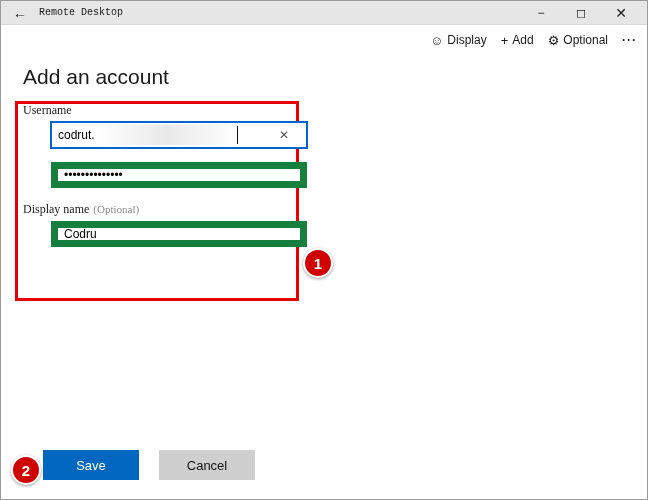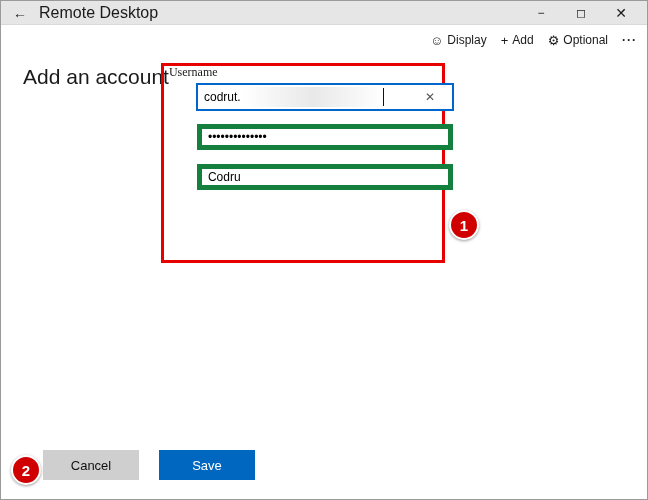--- a/index.html
+++ b/index.html
@@ -1,40 +1,40 @@
 <!DOCTYPE html>
 <html><head>
 <meta charset="utf-8">
 <style>
   * { box-sizing: border-box; margin: 0; padding: 0; }
   html, body { width: 648px; height: 500px; font-family: "Segoe UI", sans-serif; font-size: 13px; color: #1a1a1a; background: #fff; overflow: hidden; }
   .window { width: 648px; height: 500px; border: 1px solid #9a9a9a; position: relative; display: flex; flex-direction: column; }
   .titlebar { height: 24px; background: #e6e6e6; display: flex; align-items: center; padding: 0 6px 0 6px; border-bottom: 1px solid #d9d9d9; }
   .back-arrow { font-size: 14px; padding: 0 6px; cursor: pointer; }
-  .title { padding-left: 6px; font-size: 16px; }
+  .title { padding-left: 6px; font-size: 10px; font-family: Liberation Mono, monospace; }
   .winctrls { margin-left: auto; display: flex; }
   .winctrl { width: 40px; height: 22px; display: flex; align-items: center; justify-content: center; font-size: 12px; cursor: pointer; }
   .close-x { font-size: 14px; }
 
   .toolbar { height: 30px; display: flex; justify-content: flex-end; align-items: center; gap: 14px; padding: 0 10px; }
   .tool-item { display: flex; align-items: center; gap: 4px; font-size: 12px; cursor: pointer; }
   .tool-icon { font-size: 13px; display: inline-block; }
   .more-dots { letter-spacing: 1px; font-weight: bold; }
 
-  .content { flex: 1; padding: 10px 22px 0 22px; position: relative; display: flex; }
+  .content { flex: 1; padding: 10px 22px 0 22px; position: relative; display: flex; flex-direction: column; }
   .page-title { font-size: 21px; font-weight: 350; margin-bottom: 14px; }
 
   .form-wrap { position: relative; width: 276px; }
   .form-highlight { position: absolute; top: -2px; left: -8px; width: 284px; height: 200px; border: 3px solid #e60000; pointer-events: none; }
 
   .field { margin-bottom: 14px; }
   .field-label { font-size: 12px; margin-bottom: 4px; display: block; font-family: Liberation Serif, serif; }
   .optional { color: #8a8a8a; font-size: 11px; margin-left: 4px; }
   .input-wrap { position: relative; margin-left: 28px; }
-  .text-input { width: 256px; height: 26px; padding: 0 24px 0 6px; font-size: 12px; border: 5px solid #15803d; background: #fff; }
+  .text-input { width: 256px; height: 26px; padding: 0 24px 0 6px; font-size: 12px; border: 7px solid #15803d; background: #fff; }
   .text-input.focused { border: 1px solid #0066cc; outline: 1px solid #0066cc; }
   .clear-x { position: absolute; right: 6px; top: 0; height: 26px; width: 18px; display: flex; align-items: center; justify-content: center; cursor: pointer; font-size: 12px; color: #555; }
   .caret { position: absolute; top: 4px; height: 18px; width: 0; border-left: 1px solid #111; }
   .blur-patch { position: absolute; top: 3px; left: 46px; width: 140px; height: 20px; background: linear-gradient(90deg, rgba(255,255,255,0.4), rgba(230,230,230,0.9), rgba(255,255,255,0.4)); pointer-events: none; }
 
   .footer { height: 52px; display: flex; align-items: center; gap: 20px; padding: 0 0 16px 42px; }
   .btn { width: 96px; height: 30px; font-size: 13px; border: none; cursor: pointer; }
   .btn-primary { background: #0067c0; color: #fff; }
   .btn-secondary { background: #cfcfcf; color: #111; }
 
@@ -90,28 +90,31 @@
         </div>
       </div>
 
       <div class="field">
         <div class="input-wrap">
           <input class="text-input" type="password" value="••••••••••••••" style="">
         </div>
       </div>
 
       <div class="field">
+        <label class="field-label">
+          <span>Display name</span><span class="optional">(Optional)</span>
+        </label>
         <div class="input-wrap">
           <input class="text-input" type="text" value="Codru" style="">
         </div>
       </div>
 
       <div class="callout callout-1">1</div>
     </div>
   </div>
 
   <div class="footer">
+    <button class="btn btn-primary">Save</button>
     <button class="btn btn-secondary">Cancel</button>
-    <button class="btn btn-primary">Save</button>
   </div>
 
   <div class="callout callout-2">2</div>
 </div>
 
 </body></html>

